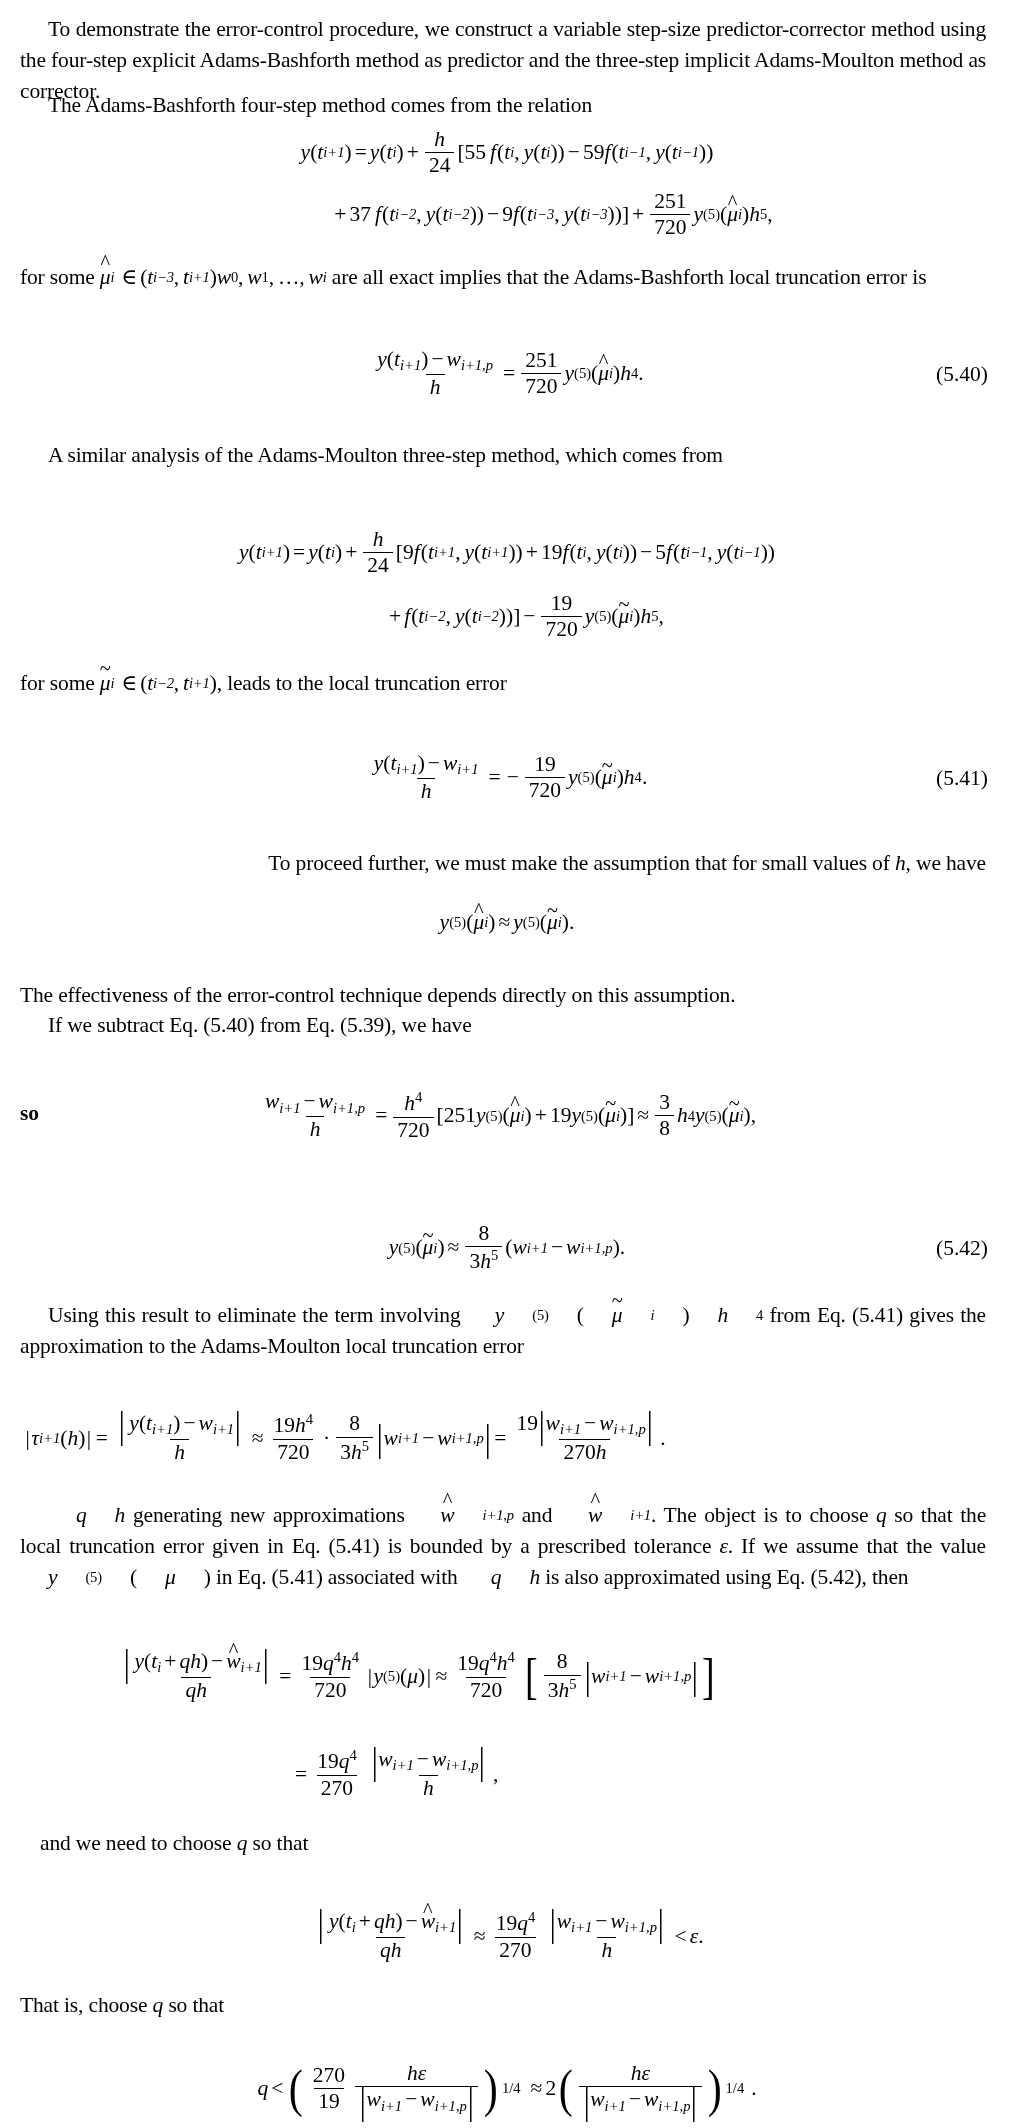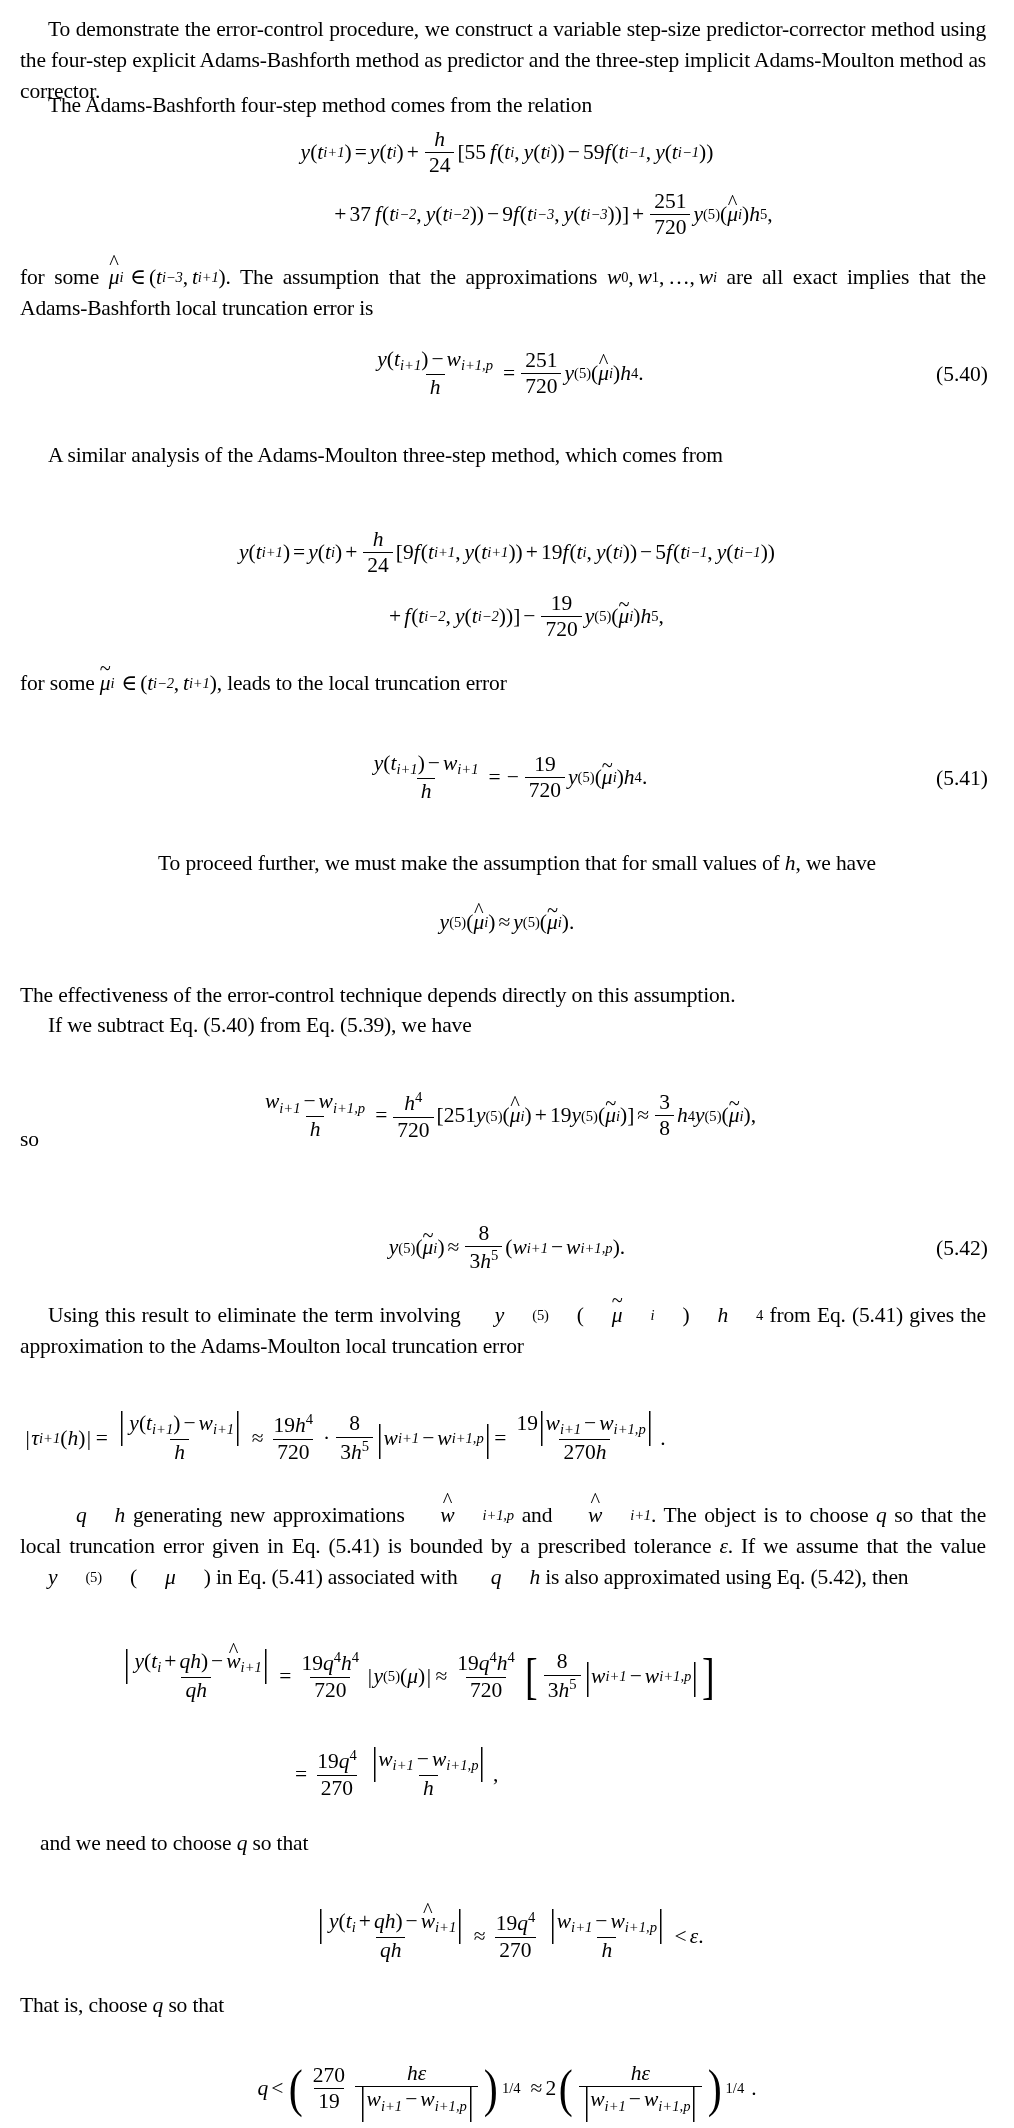--- a/index.html
+++ b/index.html
@@ -274,21 +274,21 @@
         <span class="spacer-sm"></span>
         <span class="mo">∈</span>
         <span class="mo nopad">(</span>
         <span class="mi">t</span>
         <span class="sub">i−3</span>
         <span class="mo nopad">,</span>
         <span class="spacer-sm"></span>
         <span class="mi">t</span>
         <span class="sub">i+1</span>
         <span class="mo nopad">)</span>
-      </span><span>. The assumption that the approximations </span><span class="math">
+      </span><span class="math">
         <span class="mi">w</span>
         <span class="sub" style="font-style:normal;">0</span>
         <span class="mo nopad">,</span>
         <span class="spacer-sm"></span>
         <span class="mi">w</span>
         <span class="sub" style="font-style:normal;">1</span>
         <span class="mo nopad">,</span>
         <span class="spacer-sm"></span>
         <span class="mo nopad">…</span>
         <span class="mo nopad">,</span>
@@ -450,21 +450,21 @@
         <span class="hat-wrap"><span class="accent">~</span><span class="mi">μ</span></span>
         <span class="sub">i</span>
         <span class="mo nopad">)</span>
         <span class="mi">h</span>
         <span class="sup">4</span>
         <span class="mo nopad">.</span>
     </span>
     <span class="eq-tag">(5.41)</span>
   </div>
 
-  <div class="para indent" style="top:848px; text-align:center;">
+  <div class="para indent" style="top:848px; text-align:right;">
     <span>To proceed further, we must make the assumption that for small values of </span><span class="mi">h</span><span>, we have</span>
   </div>
 
   <div class="eq" style="top:910px;">
     <span class="eq-inner math">
       <span class="mi">y</span>
         <span class="sup">(5)</span>
         <span class="mo nopad">(</span>
         <span class="hat-wrap"><span class="accent">^</span><span class="mi">μ</span></span>
         <span class="sub">i</span>
@@ -521,21 +521,21 @@
         <span class="mi">y</span>
         <span class="sup">(5)</span>
         <span class="mo nopad">(</span>
         <span class="hat-wrap"><span class="accent">~</span><span class="mi">μ</span></span>
         <span class="sub">i</span>
         <span class="mo nopad">)</span>
         <span class="mo nopad">,</span>
     </span>
   </div>
 
-  <div class="so-label" style="top:1124px;">so</div>
+  <div class="so-label" style="top:1098px;font-weight:bold;">so</div>
 
   <div class="eq" style="top:1222px;">
     <span class="eq-inner math">
       <span class="mi">y</span>
         <span class="sup">(5)</span>
         <span class="mo nopad">(</span>
         <span class="hat-wrap"><span class="accent">~</span><span class="mi">μ</span></span>
         <span class="sub">i</span>
         <span class="mo nopad">)</span>
       <span class="mo">≈</span>

